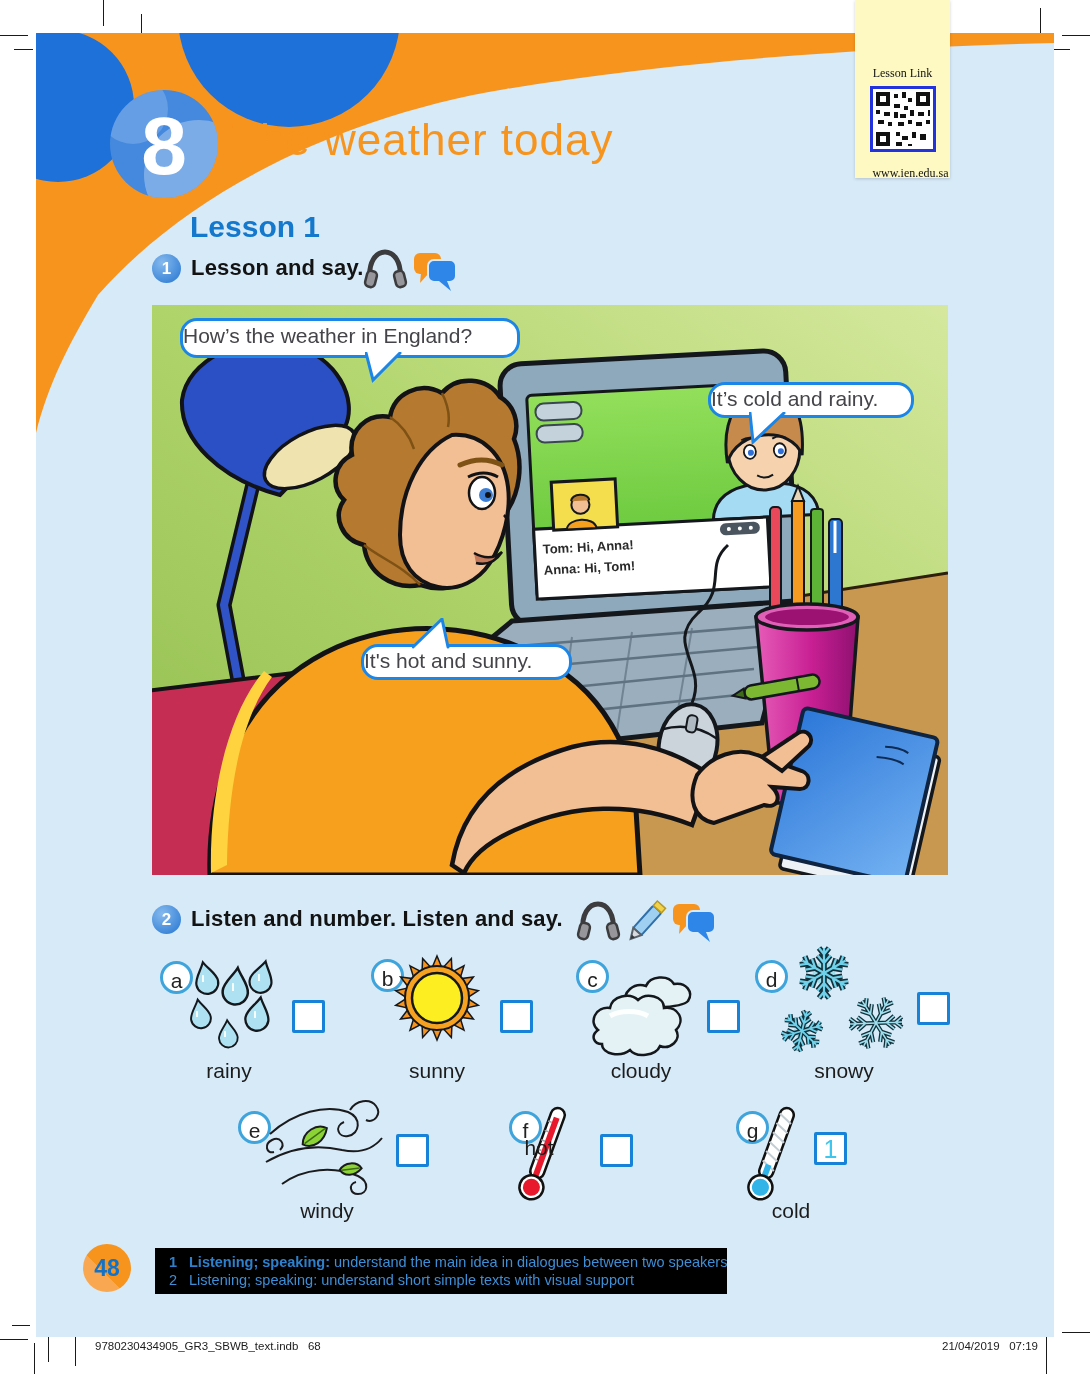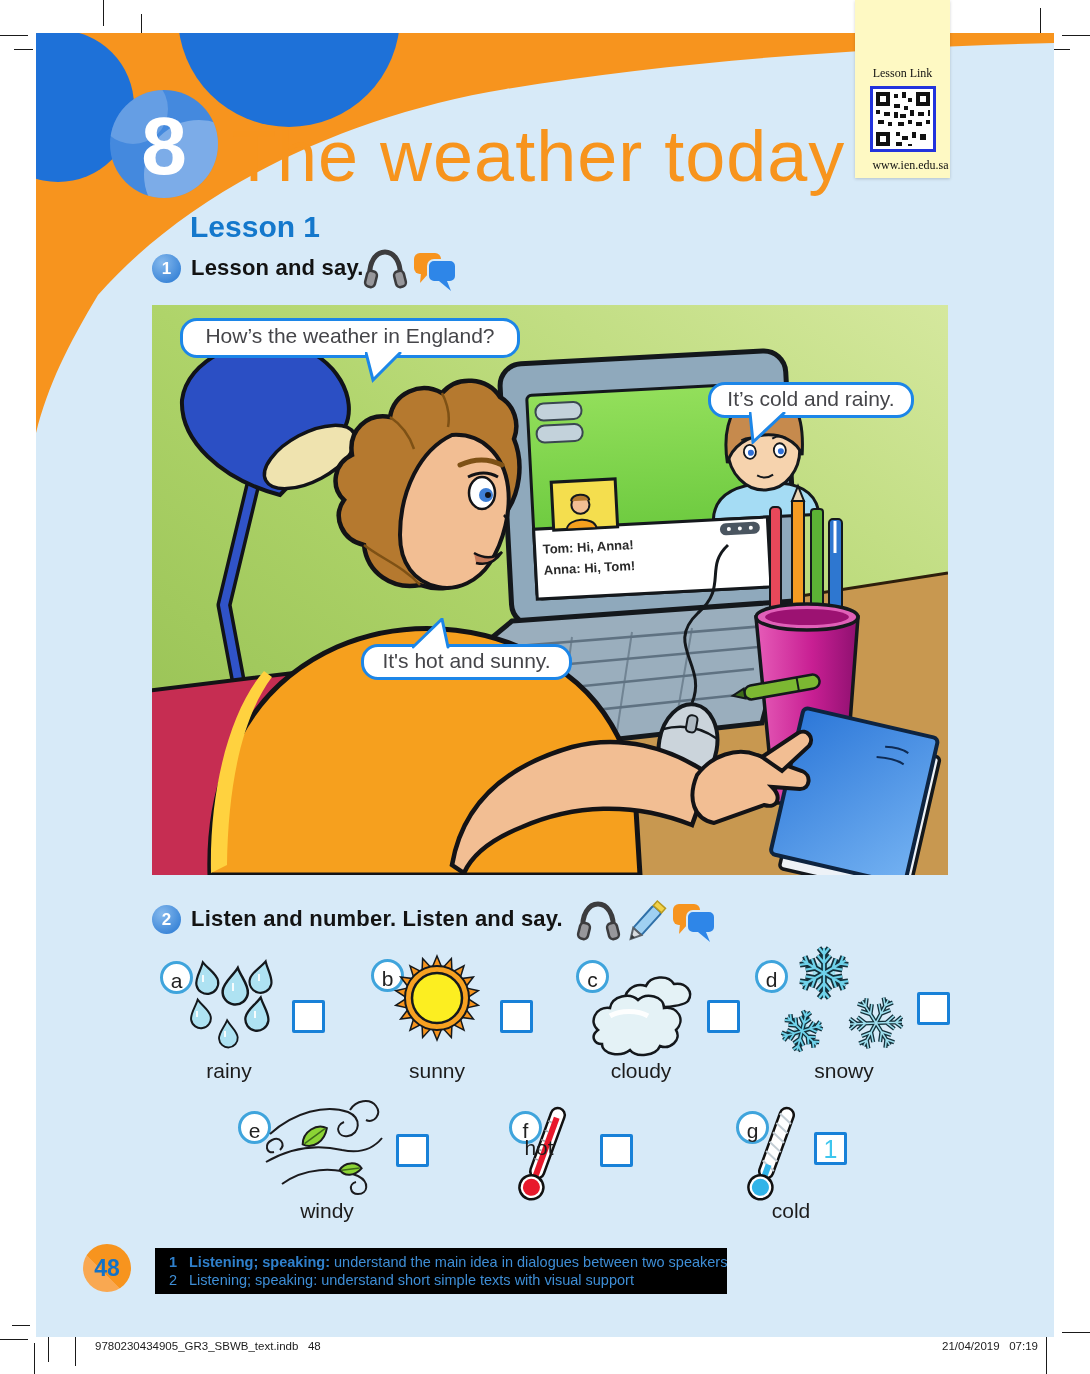--- a/index.html
+++ b/index.html
@@ -10,36 +10,36 @@
   
   .page{position:absolute;left:36px;top:33px;width:1018px;height:1304px;background:#D7EAF8;overflow:hidden;}
   
   .swoosh{position:absolute;left:0;top:0;width:1018px;height:460px;}
   .hdr-circle{position:absolute;border-radius:50%;background:#1E71D8;}
   .badge8{position:absolute;left:74px;top:57px;width:108px;height:108px;border-radius:50%;
           background:#4489DE;overflow:hidden;}
   .badge8 .ov1{position:absolute;left:-12px;top:-16px;width:70px;height:70px;border-radius:50%;background:rgba(255,255,255,.18);}
   .badge8 .ov2{position:absolute;left:34px;top:30px;width:110px;height:110px;border-radius:50%;background:rgba(255,255,255,.30);}
   .badge8 .n{position:absolute;left:0;top:2px;width:108px;text-align:center;font-size:82px;font-weight:bold;color:#fff;line-height:108px;}
-  .title{position:absolute;left:196px;top:82px;font-size:72px;color:#F7941D;letter-spacing:1px;white-space:nowrap;}
+  .title{position:absolute;left:196px;top:82px;font-size:44px;color:#F7941D;letter-spacing:1px;white-space:nowrap;}
   .lesson{position:absolute;left:154px;top:177px;font-size:30px;font-weight:bold;color:#1478CC;}
   
   .qr-card{position:absolute;left:855px;top:0;width:95px;height:178px;background:#fef9c3;box-shadow:0 1px 3px rgba(0,0,0,.18);text-align:center;}
   .qr-card .ll{font-family:"Liberation Serif",serif;font-size:12px;color:#111;margin-top:66px;}
   .qr-card svg{margin-top:5px;}
-  .qr-card .url{font-family:"Liberation Serif",serif;font-size:12px;color:#111;margin-top:2px;padding-left:16px;}
+  .qr-card .url{font-family:"Liberation Serif",serif;font-size:12px;color:#111;margin-top:10px;padding-left:16px;}
   
   .numbadge{position:absolute;width:29px;height:29px;border-radius:50%;
     background:radial-gradient(circle at 35% 30%, #85B9ED, #3C86D8 75%);
     color:#fff;font-weight:bold;font-size:17px;text-align:center;line-height:29px;}
   .instr{position:absolute;font-size:22px;font-weight:bold;color:#131313;letter-spacing:.2px;white-space:nowrap;}
   
   .scene{position:absolute;left:116px;top:272px;width:796px;height:570px;}
   .bubble{position:absolute;background:#fff;border:3px solid #1C86E8;border-radius:17px;
-          color:#454549;font-size:21px;text-align:center;white-space:nowrap;z-index:5;}
+          color:#454549;font-size:21px;text-align:left;white-space:nowrap;z-index:5;}
   .bubble .tail{position:absolute;width:40px;height:32px;}
   .tail-b{top:calc(100% - 3px);}
   .tail-t{bottom:calc(100% - 3px);}
   
   .wcircle{position:absolute;width:33px;height:33px;border-radius:50%;background:#fff;border:3px solid #3FA4DC;
            text-align:center;line-height:33px;font-size:21px;color:#222;box-sizing:border-box;}
   .wbox{position:absolute;width:33px;height:33px;background:#fff;border:3px solid #1881D8;border-radius:2px;box-sizing:border-box;
         text-align:center;line-height:28px;font-size:25px;color:#3EC6EE;}
   .wlabel{position:absolute;font-size:21px;color:#1c1c1c;text-align:center;}
   
@@ -496,14 +496,14 @@
         <rect x="16" y="25" width="3" height="2"></rect>
         <rect x="21" y="23" width="2" height="3"></rect>
       <rect x="25" y="24" width="3" height="3"></rect>
         <rect x="13" y="28" width="3" height="2"></rect>
         <rect x="19" y="29" width="2" height="1"></rect>
     </g>
   </svg>
   <div class="url">www.ien.edu.sa</div>
 </div>
 
-<div class="imp" style="left:95px;">9780230434905_GR3_SBWB_text.indb   48</div>
+<div class="imp" style="left:95px;">9780230434905_GR3_SBWB_text.indb   68</div>
 <div class="imp" style="right:52px;">21/04/2019   07:19</div>
 
 </body></html>

